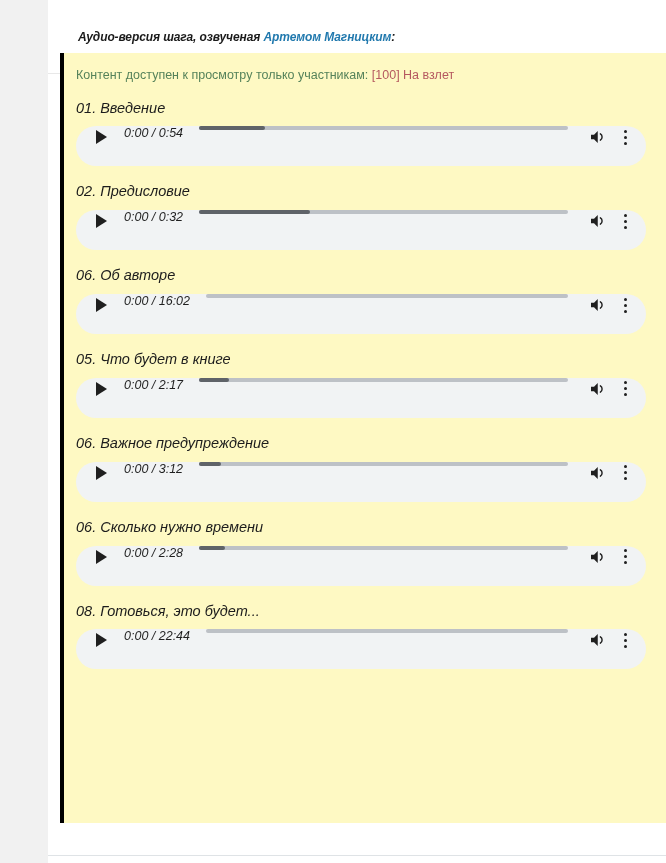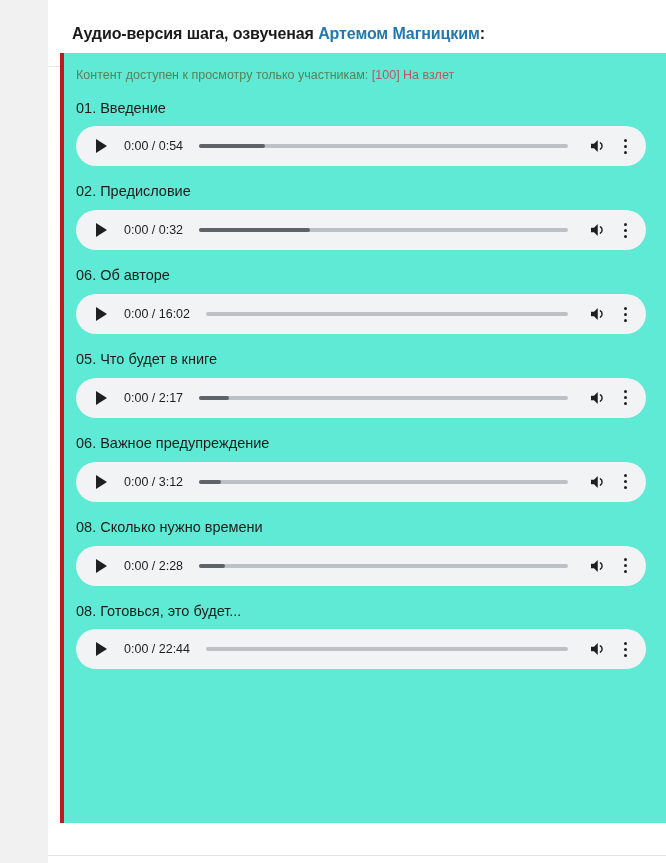--- a/index.html
+++ b/index.html
@@ -31,72 +31,73 @@
     background: #ffffff;
     box-sizing: border-box;
   }
 
   .title-bar {
     padding: 14px 0 12px 14px;
     border-bottom: 1px solid #e8e8e8;
   }
 
   .page-title {
-    margin: 10px;
-    font-size: 16px;
+    margin: 16px;
+    font-size: 12px;
     font-weight: bold;
     color: #1a1a1a;
     letter-spacing: -0.1px;
     line-height: 1.25;
     white-space: nowrap;
+    font-style: italic;
   }
   .page-title .author-link {
     color: #2179ae;
     font-weight: bold;
   }
   .page-title .colon {
     color: #1a1a1a;
   }
 
   
   .quote-block {
     position: absolute;
     left: 12px;
     top: 53px;
     width: 606px;
     height: 770px;
-    background: #5eead4;
-    border-left: 4px solid #b91c1c;
+    background: #fef9c3;
+    border-left: 4px solid #000000;
     box-sizing: border-box;
   }
 
   .notice {
     padding: 14px 0 4px 12px;
     font-size: 12.5px;
     color: #55825a;
     line-height: 1.4;
   }
   .notice .tag-red {
     color: #b5585f;
   }
 
   .track {
     padding: 0 4px 0 12px;
+    font-style: italic;
   }
   .track-title {
     font-size: 14.5px;
     color: #1c1c1c;
     padding: 10px 0 9px 0;
     line-height: 1.3;
   }
 
   
   .audio-player {
     display: flex;
-    align-items: center;
     height: 40px;
     width: 570px;
     background: #f1f3f4;
     border-radius: 20px;
     box-sizing: border-box;
     padding: 0 12px 0 14px;
     margin-bottom: 6px;
   }
 
   .play-btn {
@@ -311,21 +312,21 @@
       </div>
       <div class="menu-btn">
         <span class="dot"></span>
         <span class="dot"></span>
         <span class="dot"></span>
       </div>
     </div>
   </div>
 
   <div class="track">
-    <div class="track-title">08. Сколько нужно времени</div>
+    <div class="track-title">06. Сколько нужно времени</div>
     <div class="audio-player">
       <div class="play-btn">
         <div class="play-tri"></div>
       </div>
       <div class="time-display">0:00 / 2:28</div>
       <div class="timeline">
         <div class="buffered" style="width: 7%;"></div>
       </div>
       <div class="volume-btn">
         <svg width="18" height="18" viewBox="0 0 24 24" aria-hidden="true">

